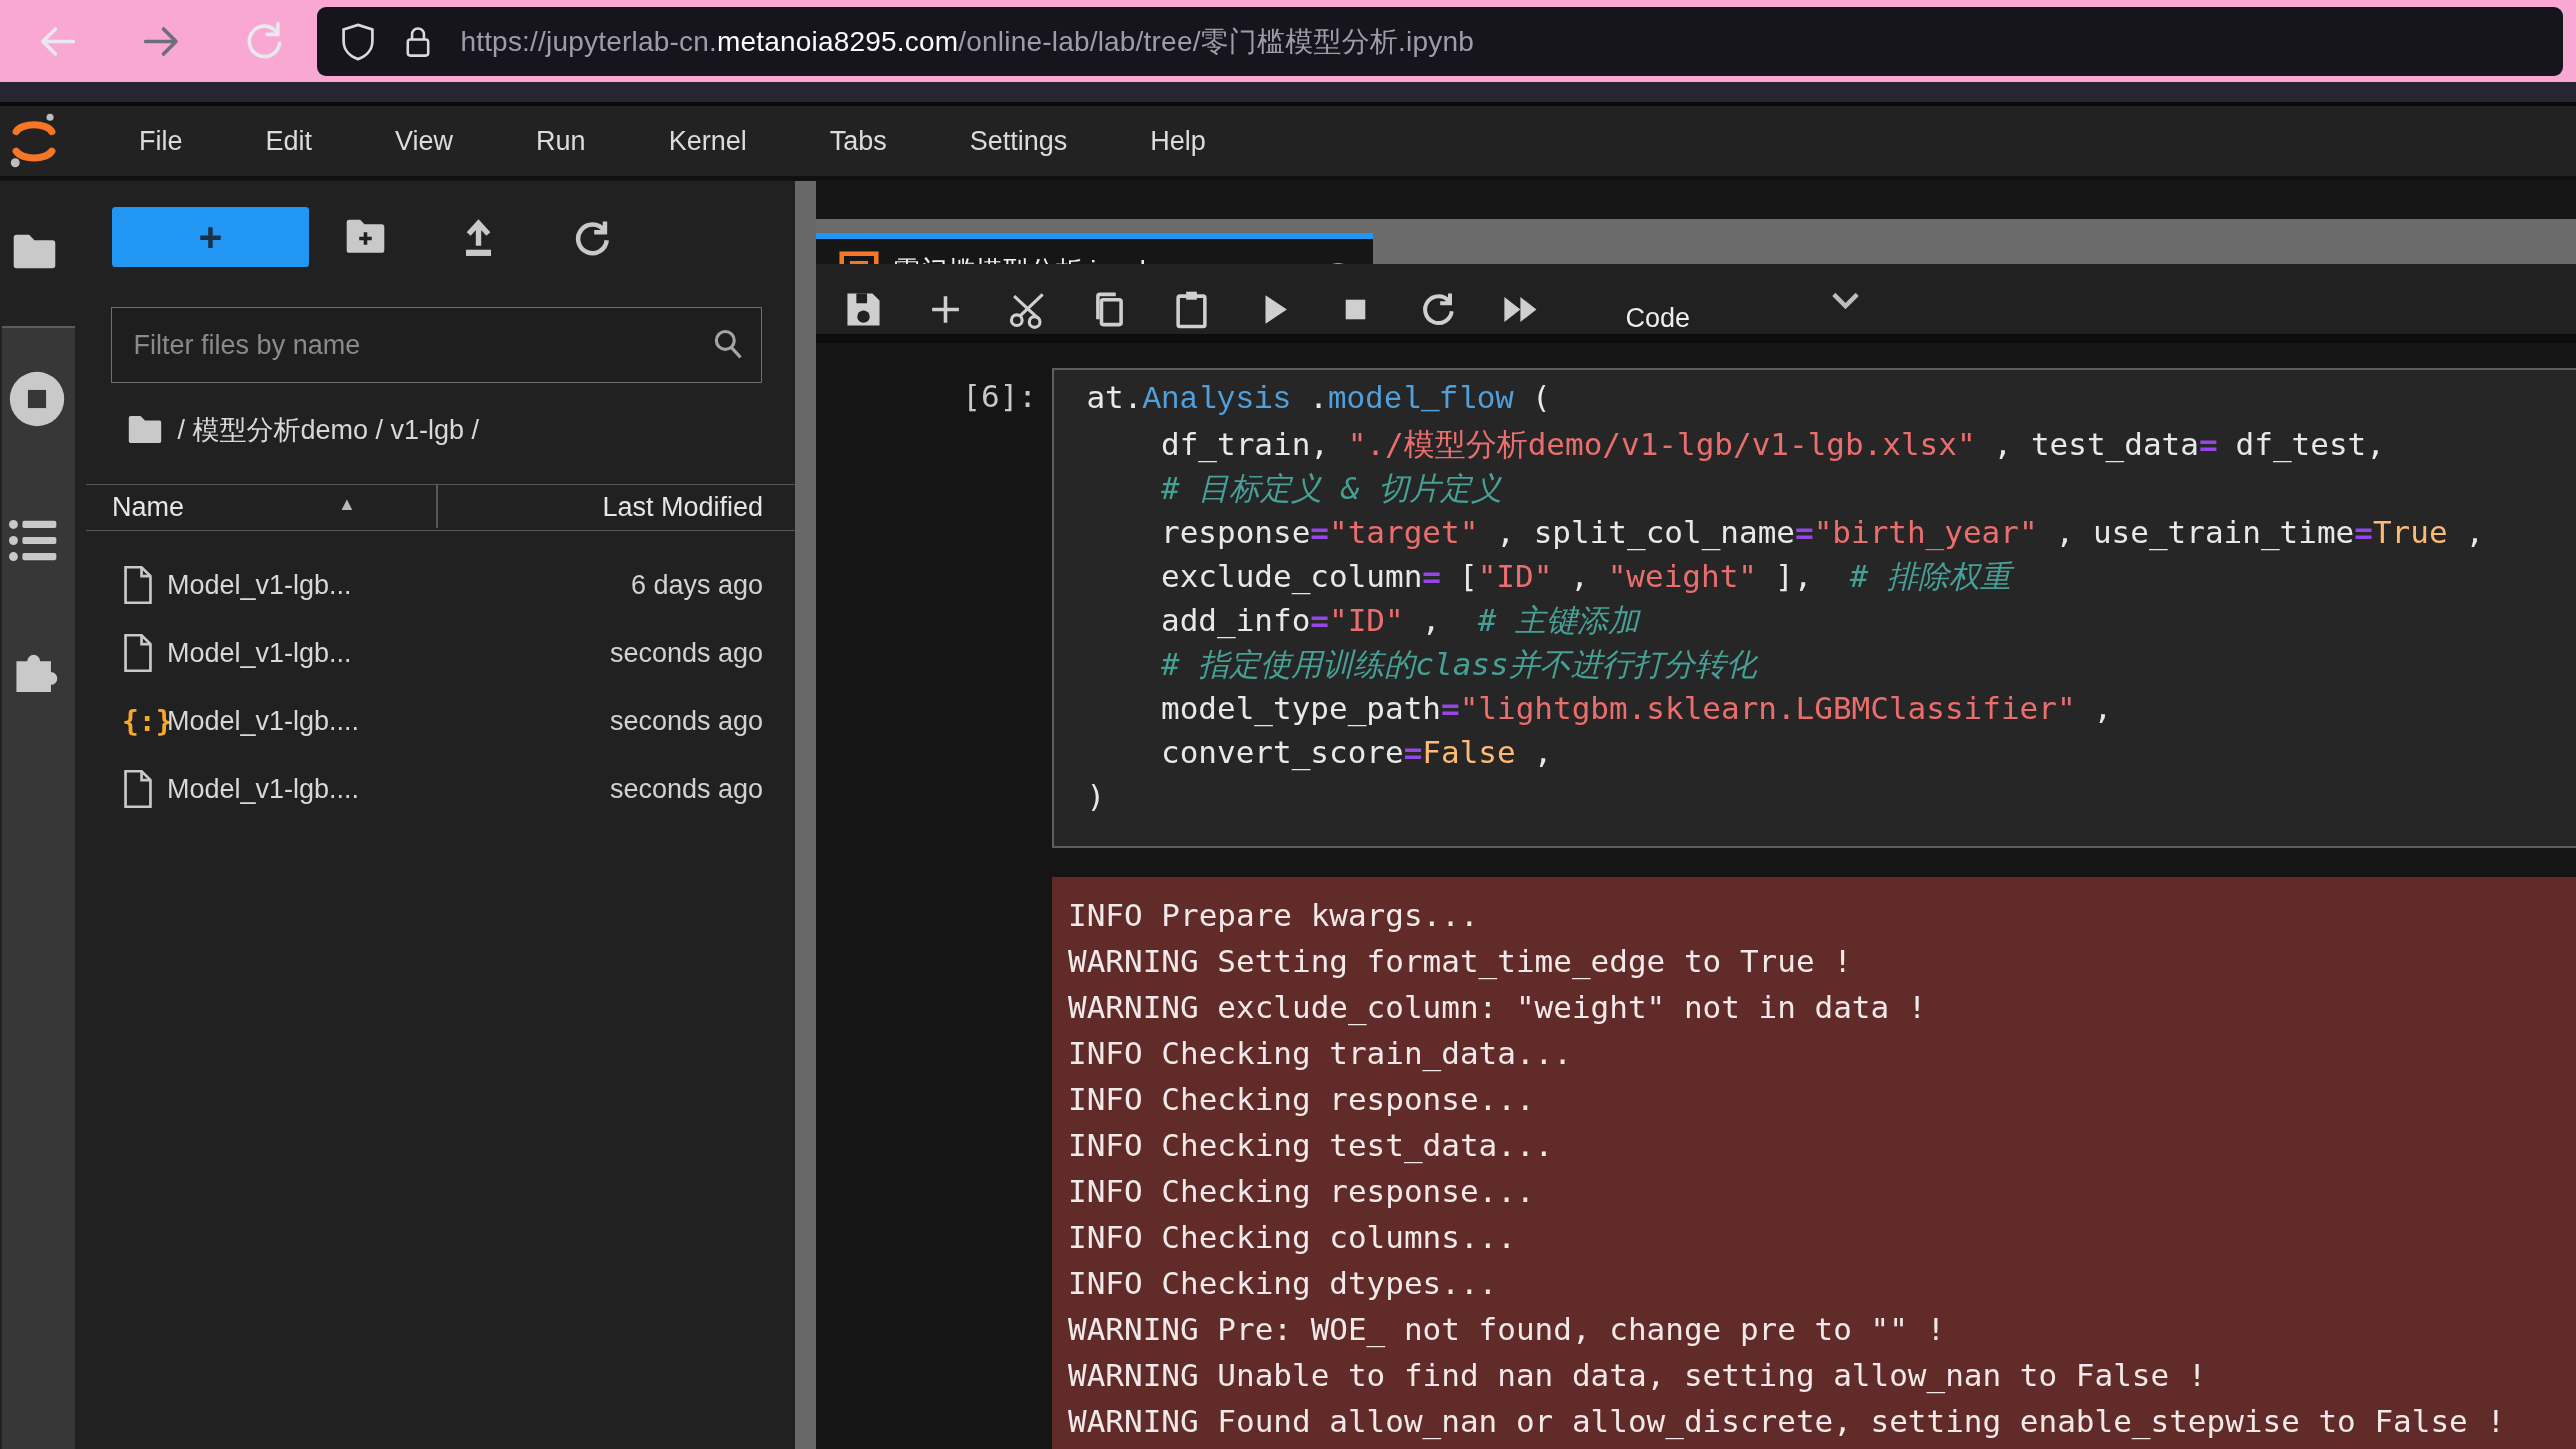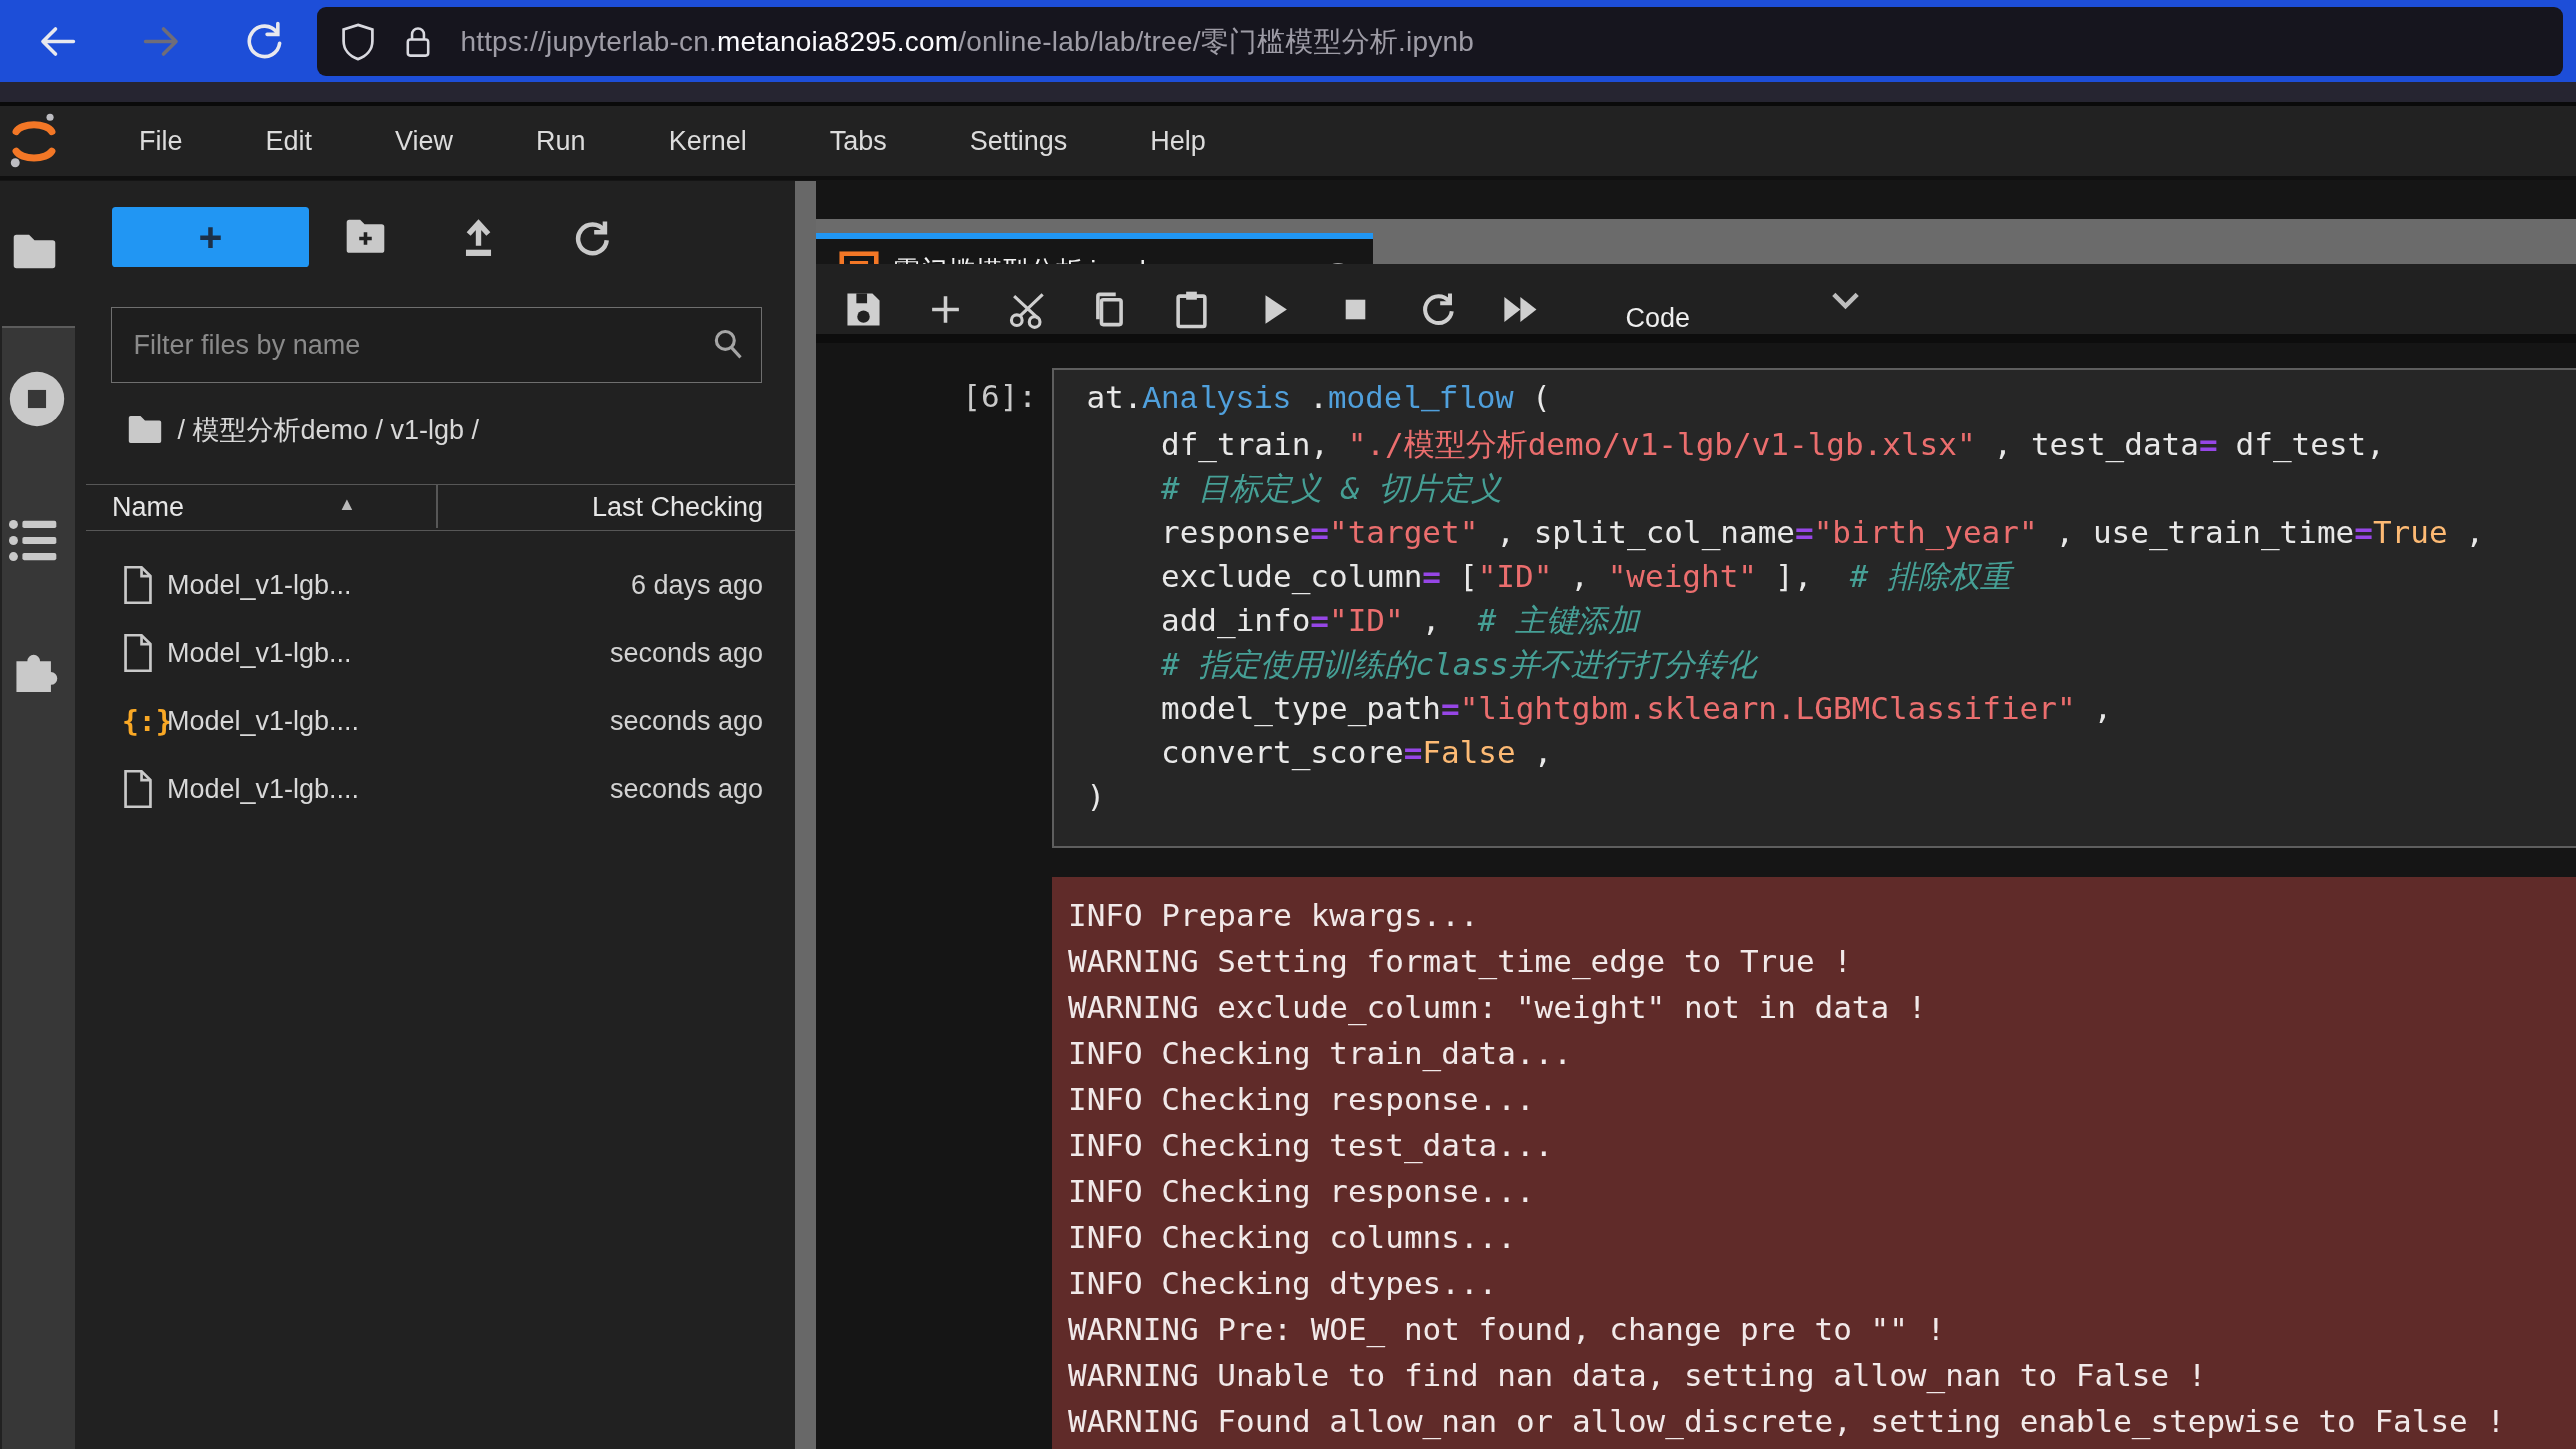--- a/index.html
+++ b/index.html
@@ -1,19 +1,19 @@
 <!DOCTYPE html>
 <html style="font-size:14.4px"><head>
 <meta charset="utf-8">
 <style>
   html,body{margin:0;padding:0;background:#0e0e0e;}
   #screen{position:relative;width:2576px;height:1450px;overflow:hidden;background:#151515;
           font-family:"Liberation Sans",sans-serif;color:#e0e0e0;}
   
-  .chrome{position:absolute;left:0;top:0;width:2576px;height:82px;background:#1d4ed8;}
+  .chrome{position:absolute;left:0;top:0;width:2576px;height:82px;background:#f9a8d4;}
   .chrome-band{position:absolute;left:0;top:82px;width:2576px;height:20px;background:#262531;}
   .chrome-line{position:absolute;left:0;top:102px;width:2576px;height:4.5px;background:#0a0a0a;}
   .navbtn{position:absolute;top:20px;width:43px;height:43px;color:#e8e8ee;}
   .navbtn svg{width:43px;height:43px;}
   #nav-back{left:34px;} #nav-fwd{left:142px;color:#6f6d79;} #nav-reload{left:242px;}
   .urlbar{position:absolute;left:317px;top:7.2px;width:2246px;height:69px;border-radius:9px;
           background:#16151e;display:flex;align-items:center;padding-left:23.4px;box-sizing:border-box;gap:25px;}
   .urlbar svg{flex:none;color:#d9d9e0;}
   .urltext{font-size:28px;color:#9e9ca6;white-space:nowrap;letter-spacing:0.2px;}
   .urltext .bright{color:#fbfbfe;}
@@ -209,21 +209,21 @@
     <div class="breadcrumb">
       <svg width="36" height="31" viewBox="0 0 40 34">
           <path d="M2 4 a2 2 0 0 1 2-2 h11 l5 5 h16 a2 2 0 0 1 2 2 v21 a2 2 0 0 1-2 2 h-32 a2 2 0 0 1-2-2 z" fill="currentColor"></path>
         </svg>
       <span>/ 模型分析demo / v1-lgb /</span>
     </div>
     <div class="lhead">
       <span class="nm">Name</span>
       <span class="sort">▲</span>
       <span class="vdiv"></span>
-      <span class="md">Last Checking</span>
+      <span class="md">Last Modified</span>
     </div>
     <div class="rows" id="file-rows">
         <div class="frow">
           <span class="ficon">
             <svg width="32" height="40" viewBox="0 0 36 44" fill="none" stroke="currentColor" stroke-width="3">
               <path d="M4 2 h18 l10 10 v30 h-28 z"></path>
               <path d="M22 2 v10 h10"></path>
             </svg>
           </span>
           <span class="fname">Model_v1-lgb...</span>

